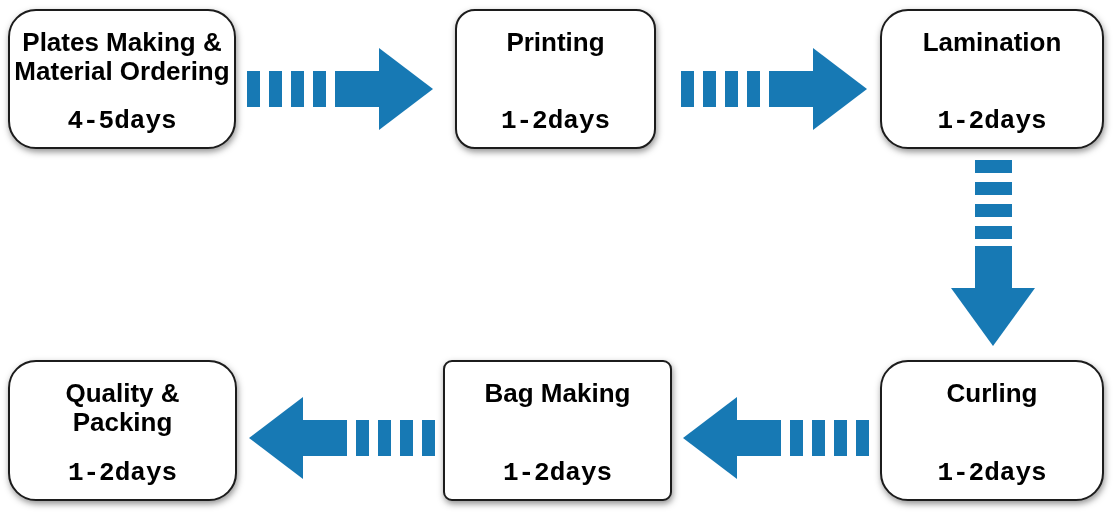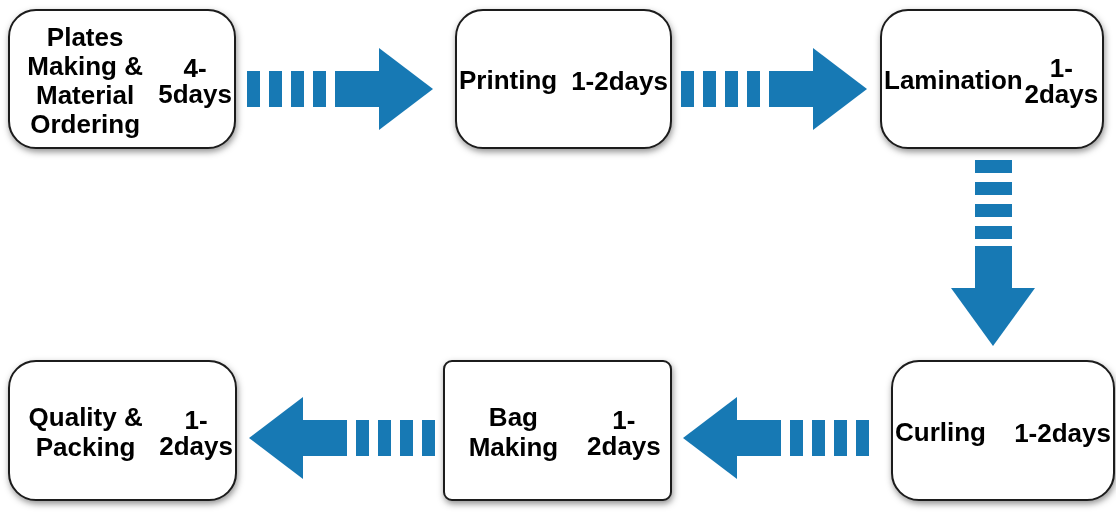--- a/index.html
+++ b/index.html
@@ -16,46 +16,47 @@
     overflow: hidden;
   }
   .node {
     position: absolute;
     box-sizing: border-box;
     background: #ffffff;
     border: 2.5px solid #1c1c1c;
     border-radius: 28px;
     box-shadow: 1px 3px 6px rgba(40,40,40,0.50);
     display: flex;
-    flex-direction: row;
+    flex-direction: column;
     justify-content: space-between;
     align-items: center;
     text-align: center;
     padding: 17px 2px 13px 2px;
   }
   .node-title {
     font-size: 26px;
     font-weight: bold;
     color: #000000;
     line-height: 1.12;
   }
   .node-duration {
     font-size: 26px;
     font-weight: bold;
     color: #000000;
     line-height: 1;
+    font-family: Liberation Mono, monospace;
   }
   .arrow {
     position: absolute;
   }
   
   #node-0 { left: 8px;   top: 9px;   width: 228px; height: 140px; }
-  #node-1 { left: 455px; top: 9px;   width: 217px; height: 140px; }
+  #node-1 { left: 455px; top: 9px;   width: 201px; height: 140px; border-radius: 20px; }
   #node-2 { left: 880px; top: 9px;   width: 224px; height: 140px; }
-  #node-3 { left: 880px; top: 360px; width: 224px; height: 141px; margin-left: 11px; }
+  #node-3 { left: 880px; top: 360px; width: 224px; height: 141px; }
   #node-4 { left: 443px; top: 360px; width: 229px; height: 141px; border-radius: 9px; }
   #node-5 { left: 8px;   top: 360px; width: 229px; height: 141px; justify-content: space-between; }
   
   #arrow-0 { left: 245px; top: 46px;  width: 190px; height: 86px; }
   #arrow-1 { left: 679px; top: 46px;  width: 190px; height: 86px; }
   #arrow-2 { left: 950px; top: 158px; width: 86px;  height: 190px; }
   #arrow-3 { left: 681px; top: 395px; width: 190px; height: 86px; }
   #arrow-4 { left: 247px; top: 395px; width: 190px; height: 86px; }
 </style>
 </head>

